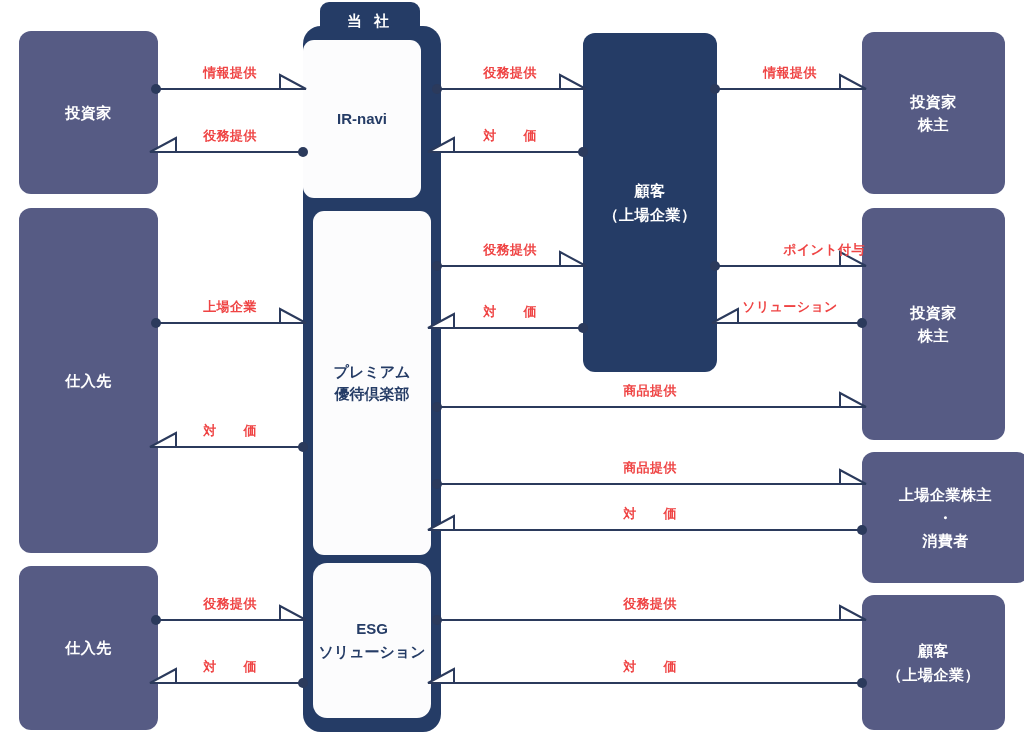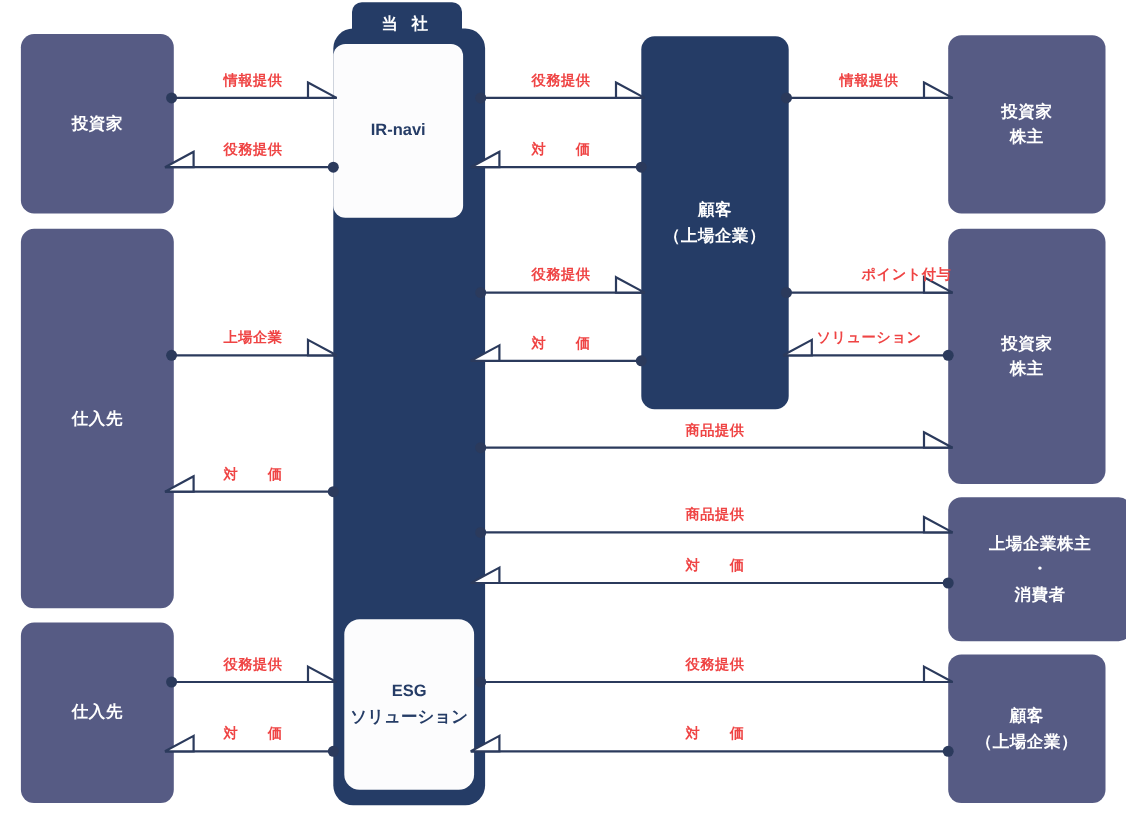--- a/index.html
+++ b/index.html
@@ -110,20 +110,22 @@
 </style>
 </head>
 <body>
 
 <div id="stage">
 
   <div id="company-frame"></div>
   <div id="company-tab">当 社</div>
 
   <div class="service" id="svc-0" style="left: 303px; top: 40px; width: 118px; height: 158px;">IR-navi</div>
+  <div class="service" id="svc-1" style="left: 313px; top: 211px; width: 118px; height: 344px;">プレミアム
+優待倶楽部</div>
   <div class="service" id="svc-2" style="left: 313px; top: 563px; width: 118px; height: 155px; border-radius: 14px;">ESG
 ソリューション</div>
 
   <div class="node ext" id="ln-0" style="left: 19px; top: 31px; width: 139px; height: 163px;">投資家</div>
   <div class="node ext" id="ln-1" style="left: 19px; top: 208px; width: 139px; height: 345px;">仕入先</div>
   <div class="node ext" id="ln-2" style="left: 19px; top: 566px; width: 139px; height: 164px;">仕入先</div>
 
   <div class="node customer" id="cn-0" style="left: 583px; top: 33px; width: 134px; height: 339px;">顧客
 （上場企業）</div>
 

